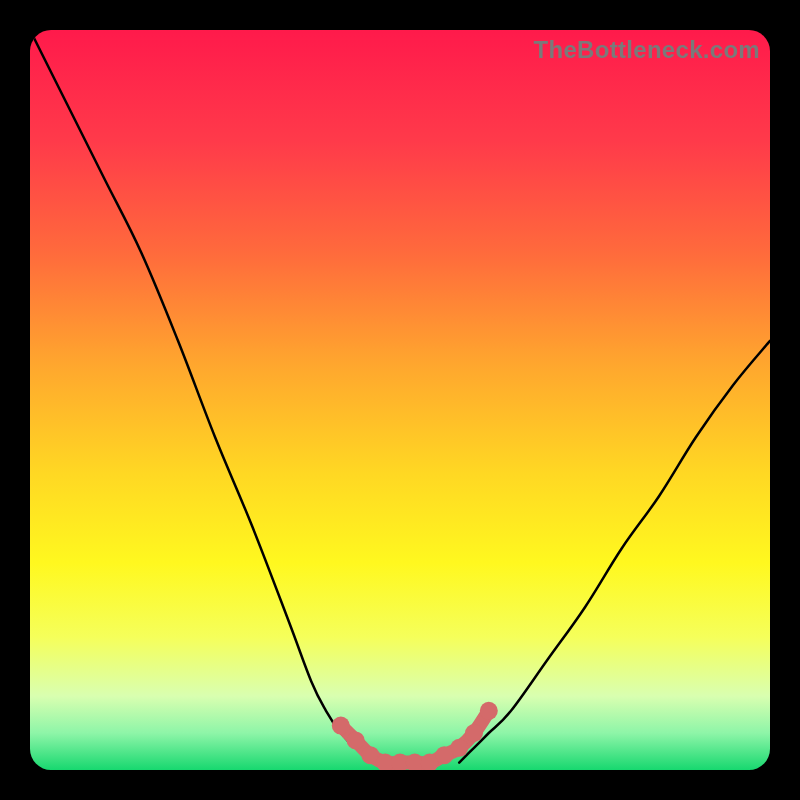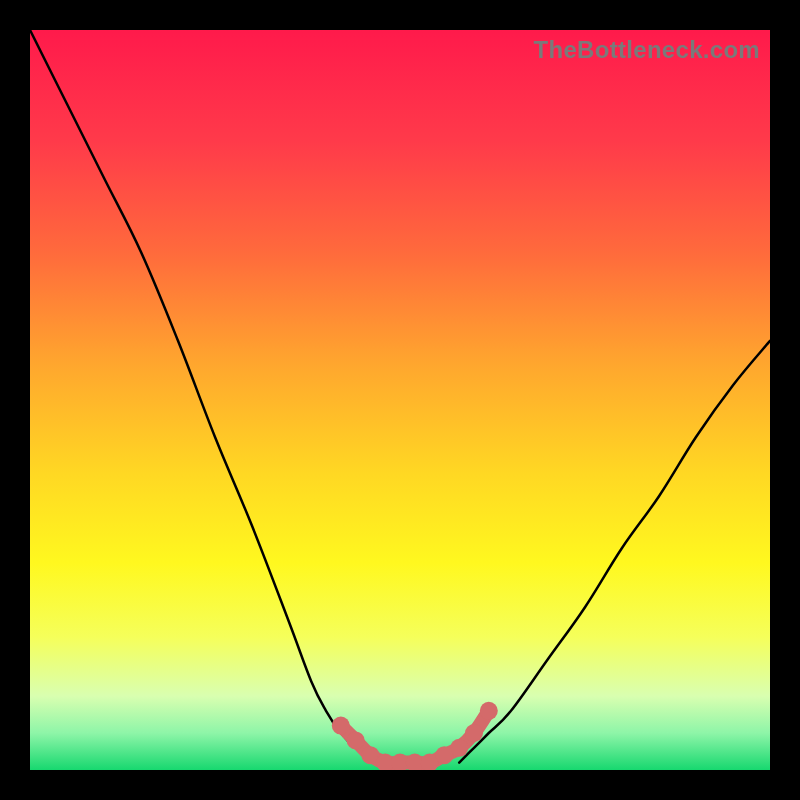--- a/index.html
+++ b/index.html
@@ -16,20 +16,21 @@
     height: 800px;
     background: #000;
   }
   .plot-area {
     position: absolute;
     left: 30px;
     top: 30px;
     width: 740px;
     height: 740px;
     overflow: hidden;
+    border-radius: 21px;
   }
   .gradient {
     position: absolute;
     inset: 0;
   }
   .watermark {
     position: absolute;
     top: 6px;
     right: 10px;
     font-family: Arial, Helvetica, sans-serif;

